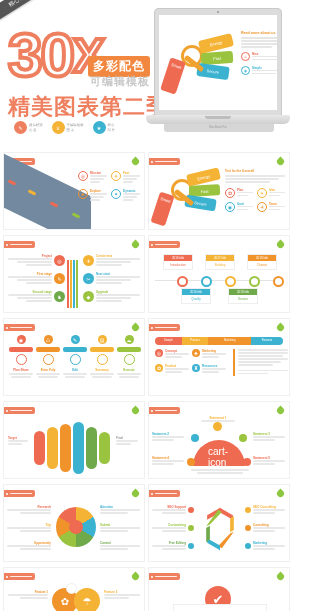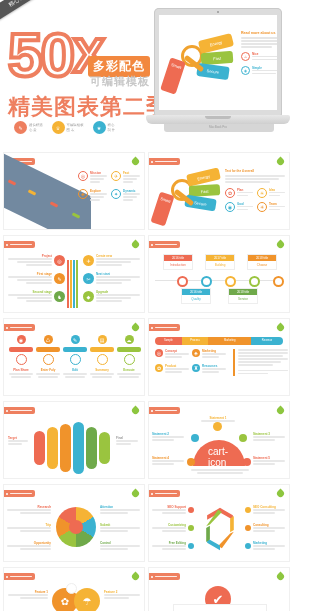--- a/index.html
+++ b/index.html
@@ -106,21 +106,21 @@
 </head>
 <body>
 
 <div class="hero">
 
   <div class="ribbon">
     <span>精心制作</span>
   </div>
 
   <div class="hero-left">
-    <div class="big30">50</div>
+    <div class="big30">30</div>
   </div>
   <div class="bigx">X</div>
   <div class="badge-cn">多彩配色</div>
   <div class="sub-cn">可编辑模板</div>
   <div class="title-cn">精美图表第二季</div>
 
   <div class="badges">
     <div class="badge">
       <div class="ic badge-dot" style="background:#ee7f5f">✎</div>
       <div>

